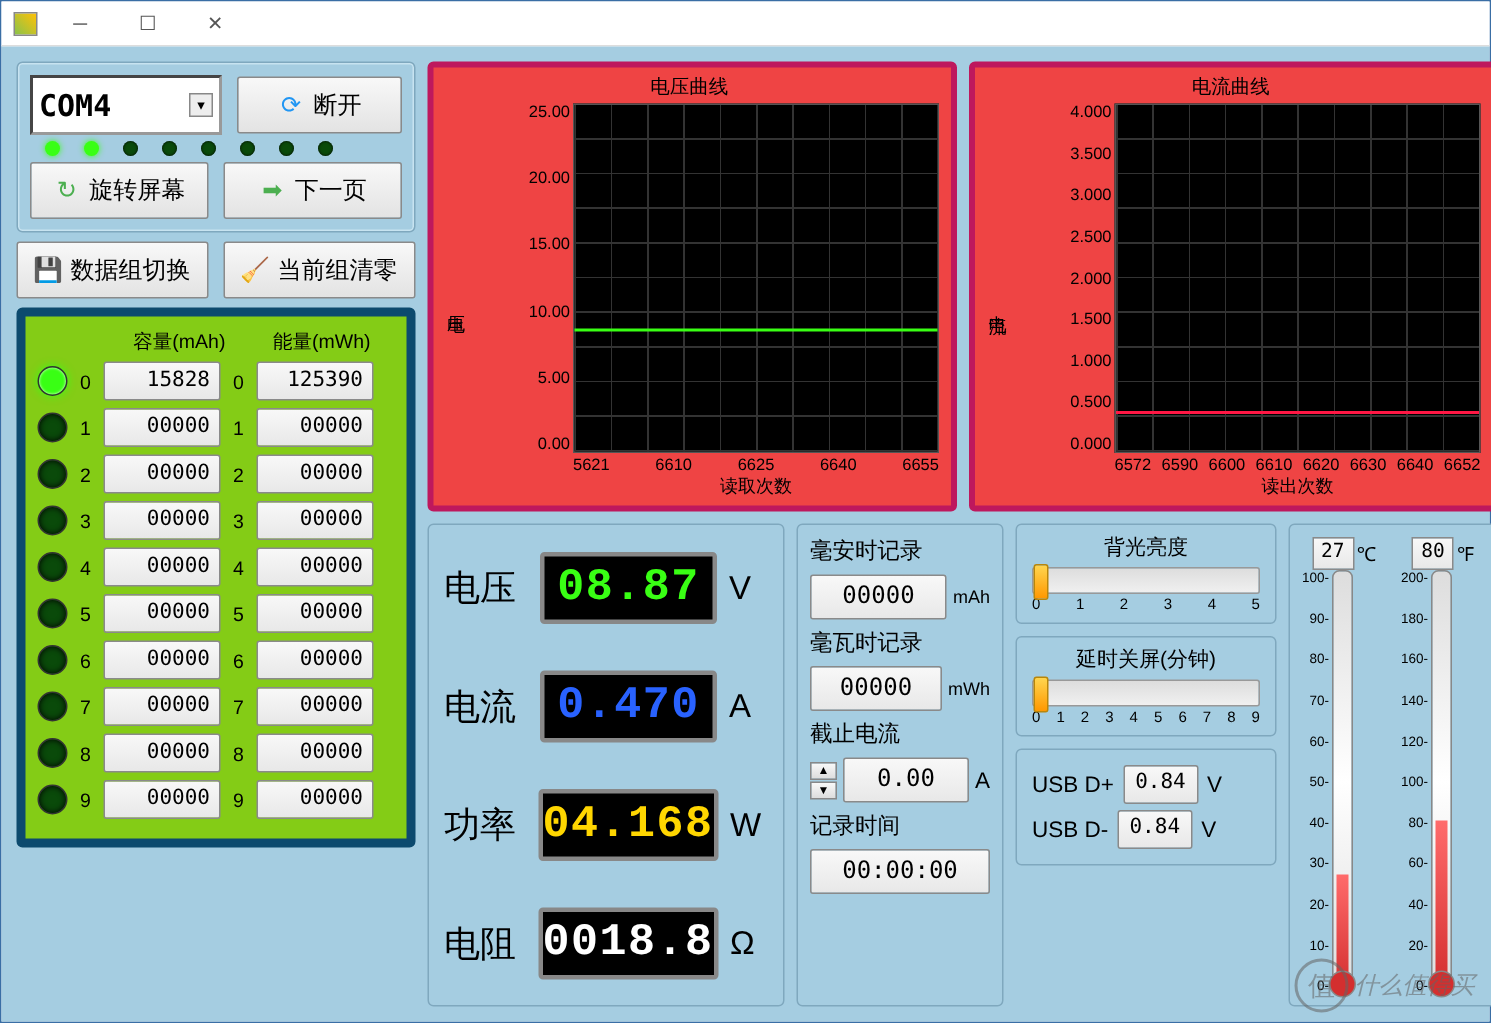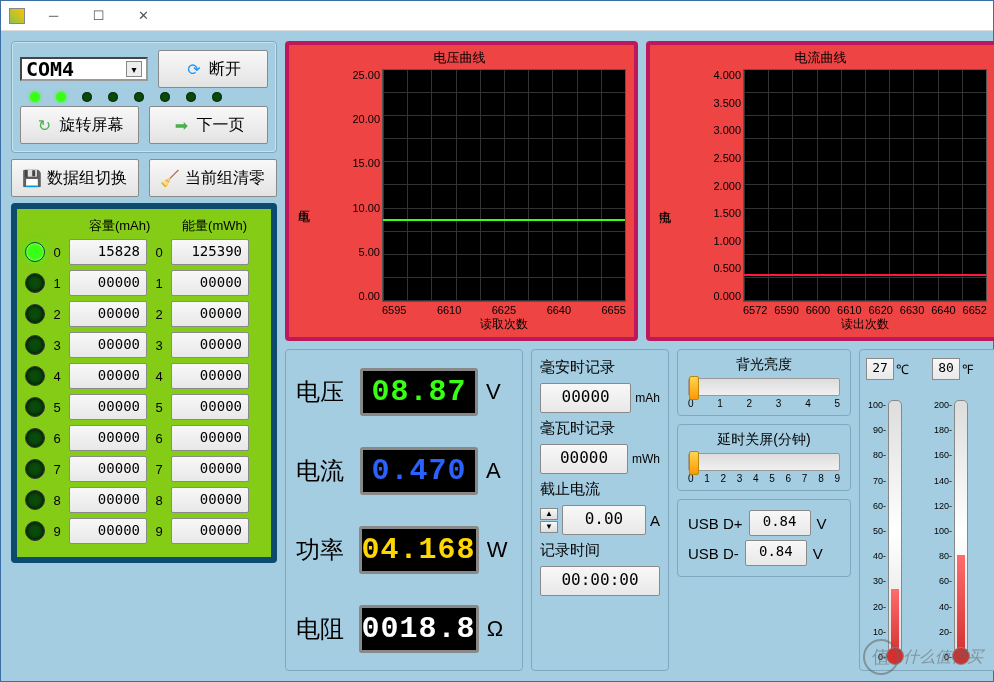--- a/index.html
+++ b/index.html
@@ -9,21 +9,21 @@
 .titlebar .ico { width: 16px; height: 16px; background: linear-gradient(45deg,#8bc34a,#ffc107); margin: 0 6px; border: 1px solid #888; }
 .titlebar .title { flex: 1; font-size: 12px; color: #333; }
 .winbtns { display: flex; }
 .winbtn { width: 45px; height: 29px; display: flex; align-items: center; justify-content: center; color: #555; font-size: 13px; }
 .content { flex: 1; background: #a5cde1; padding: 10px; display: flex; gap: 8px; position: relative; }
 
 
 .left { width: 276px; display: flex; flex-direction: column; gap: 6px; }
 .panel { background: #a5cde1; border: 1px solid #7fa8be; border-radius: 4px; padding: 8px; box-shadow: inset 0 0 0 1px #c7e3f0; }
 .toprow { display: flex; gap: 10px; align-items: center; }
-.combox { display: flex; align-items: center; background: #fff; border: 2px inset #999; height: 24px; padding: 0 4px; width: 128px; }
+.combox { display: flex; align-items: center; background: #fff; border: 2px inset #999; height: 40px; padding: 0 4px; width: 128px; }
 .combox span { font-family: Consolas, monospace; font-size: 20px; font-weight: bold; }
 .combobtn { width: 16px; height: 16px; border: 1px solid #888; background: #eee; margin-left: auto; font-size: 10px; display: flex; align-items: center; justify-content: center; }
 .btn { display: flex; align-items: center; justify-content: center; gap: 6px; background: linear-gradient(#f8f8f8,#e3e3e3); border: 1px solid #8a8a8a; border-radius: 2px; height: 38px; font-size: 16px; padding: 0 10px; min-width: 110px; }
 .btn .ico { width: 18px; height: 18px; display: flex; align-items: center; justify-content: center; }
 .leds { display: flex; gap: 16px; padding: 4px 10px; }
 .led { width: 10px; height: 10px; border-radius: 50%; background: #0a4a0a; box-shadow: inset 0 0 2px #000; }
 .led.on { background: #39ff14; box-shadow: 0 0 4px #39ff14; }
 .btnrow { display: flex; gap: 10px; }
 
 .datagroups { background: #84cc16; border: 6px solid #0c4a6e; border-radius: 4px; padding: 8px; }
@@ -64,25 +64,25 @@
 .stepper { display: flex; flex-direction: column; gap: 1px; }
 .stepbtn { width: 18px; height: 12px; background: linear-gradient(#f8f8f8,#ddd); border: 1px solid #888; font-size: 8px; display: flex; align-items: center; justify-content: center; }
 
 .sliders { width: 174px; display: flex; flex-direction: column; gap: 8px; }
 .sliderbox { background: #a5cde1; border: 1px solid #7fa8be; border-radius: 4px; padding: 6px 10px; }
 .sliderlbl { text-align: center; font-size: 14px; margin-bottom: 4px; }
 .slider { height: 18px; background: linear-gradient(#ddd,#f0f0f0); border: 1px solid #999; border-radius: 2px; position: relative; }
 .sliderknob { position: absolute; top: -3px; width: 10px; height: 24px; background: linear-gradient(#ffd54f,#ff9800); border: 1px solid #b8860b; border-radius: 2px; }
 .sliderticks { display: flex; justify-content: space-between; font-size: 10px; margin-top: 2px; }
 .usbrow { display: flex; align-items: center; gap: 6px; font-size: 15px; margin: 4px 0; }
-.usbval { width: 62px; height: 26px; background: linear-gradient(#f8f8f8,#e8e8e8); border: 1px solid #8a8a8a; border-radius: 2px; text-align: center; font-family: Consolas,monospace; padding: 2px; font-size: 14px; }
+.usbval { width: 50px; height: 26px; background: linear-gradient(#f8f8f8,#e8e8e8); border: 1px solid #8a8a8a; border-radius: 2px; text-align: center; font-family: Consolas,monospace; padding: 2px; font-size: 14px; }
 .modebtn { width: 100%; height: 32px; background: linear-gradient(#f8f8f8,#e3e3e3); border: 1px solid #8a8a8a; font-size: 14px; }
 
 .temps { width: 140px; background: #a5cde1; border: 1px solid #7fa8be; border-radius: 4px; padding: 8px 6px; display: flex; gap: 6px; justify-content: space-around; }
-.thermo { display: flex; flex-direction: column; align-items: flex-start; gap: 20px; }
+.thermo { display: flex; flex-direction: column; align-items: center; gap: 0; }
 .temphead { display: flex; gap: 2px; align-items: center; font-size: 13px; }
 .tempval { width: 28px; height: 22px; background: linear-gradient(#f8f8f8,#e8e8e8); border: 1px solid #8a8a8a; text-align: center; font-family: Consolas,monospace; font-size: 13px; padding: 1px; }
 .thermobody { flex: 1; display: flex; gap: 2px; width: 60px; }
 .thermoticks { display: flex; flex-direction: column; justify-content: space-between; font-size: 9px; text-align: right; width: 20px; }
 .thermobar { width: 14px; background: linear-gradient(#ddd,#fff,#ddd); border: 1px solid #888; border-radius: 7px 7px 10px 10px; position: relative; margin-bottom: 0; }
 .thermofill { position: absolute; bottom: 2px; left: 2px; right: 2px; background: linear-gradient(#ff6b6b,#d32f2f); border-radius: 0 0 8px 8px; }
 .thermobulb { position: absolute; bottom: -4px; left: -3px; width: 18px; height: 18px; background: #d32f2f; border: 1px solid #888; border-radius: 50%; }
 
 .watermark { position: absolute; bottom: 6px; right: 10px; font-size: 16px; color: rgba(100,100,100,0.55); font-style: italic; display: flex; align-items: center; gap: 4px; }
 .wmcircle { width: 36px; height: 36px; border: 2px solid rgba(100,100,100,0.55); border-radius: 50%; display: flex; align-items: center; justify-content: center; font-size: 18px; font-style: normal; }
@@ -243,21 +243,21 @@
                     <span>10.00</span>
                     <span>5.00</span>
                     <span>0.00</span>
                   </div>
                 <div class="plot">
                   <div class="grid"></div>
                   <div class="line" id="line0" style="top: 64.52%; background: rgb(57, 255, 20);"></div>
                 </div>
               </div>
               <div class="xticks" id="xt0">
-                  <span>6595</span>
+                  <span>5621</span>
                   <span>6610</span>
                   <span>6625</span>
                   <span>6640</span>
                   <span>6655</span>
                 </div>
               <div class="xlabel">读取次数</div>
             </div>
           </div>
         </div>
         <div class="chartbox">

